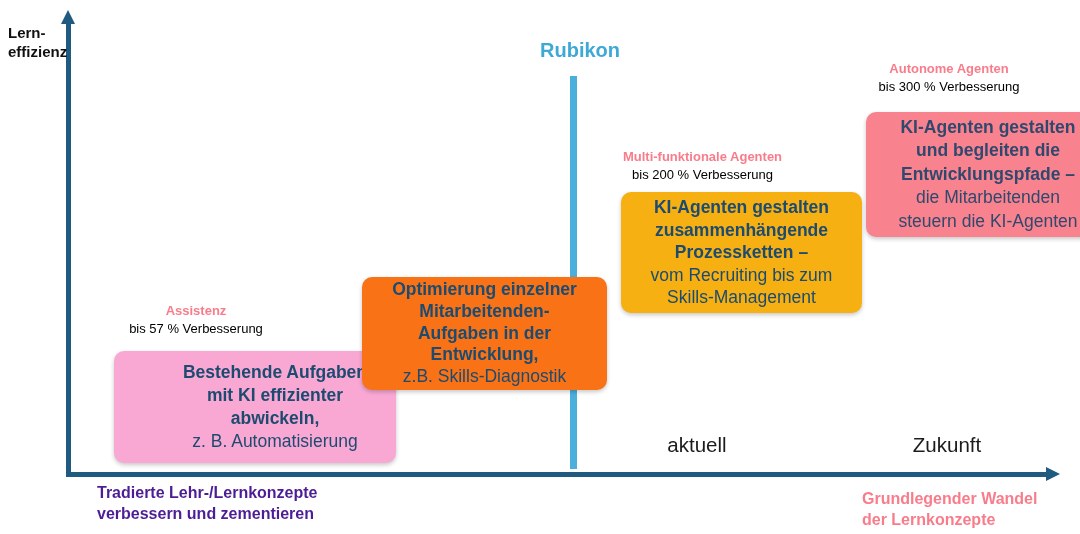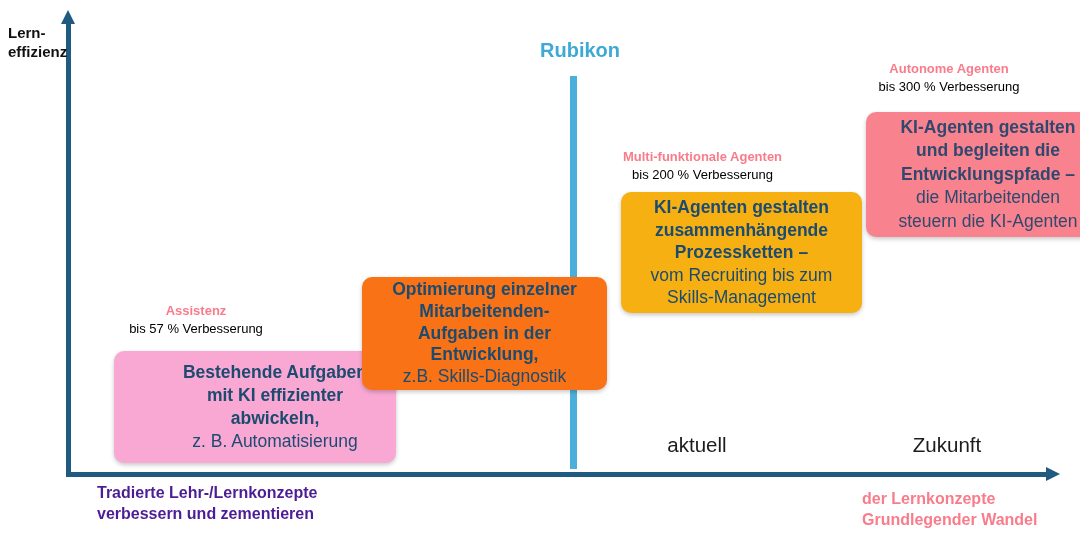--- a/index.html
+++ b/index.html
@@ -109,17 +109,17 @@
   </div>
 
   <div class="time-label time-now">aktuell</div>
   <div class="time-label time-future">Zukunft</div>
 
   <div class="footer footer-left">
     <div>Tradierte Lehr-/Lernkonzepte</div>
     <div>verbessern und zementieren</div>
   </div>
   <div class="footer footer-right">
+    <div>Grundlegender Wandel</div>
     <div>der Lernkonzepte</div>
-    <div>Grundlegender Wandel</div>
   </div>
 
 </div>
 
 </body></html>

